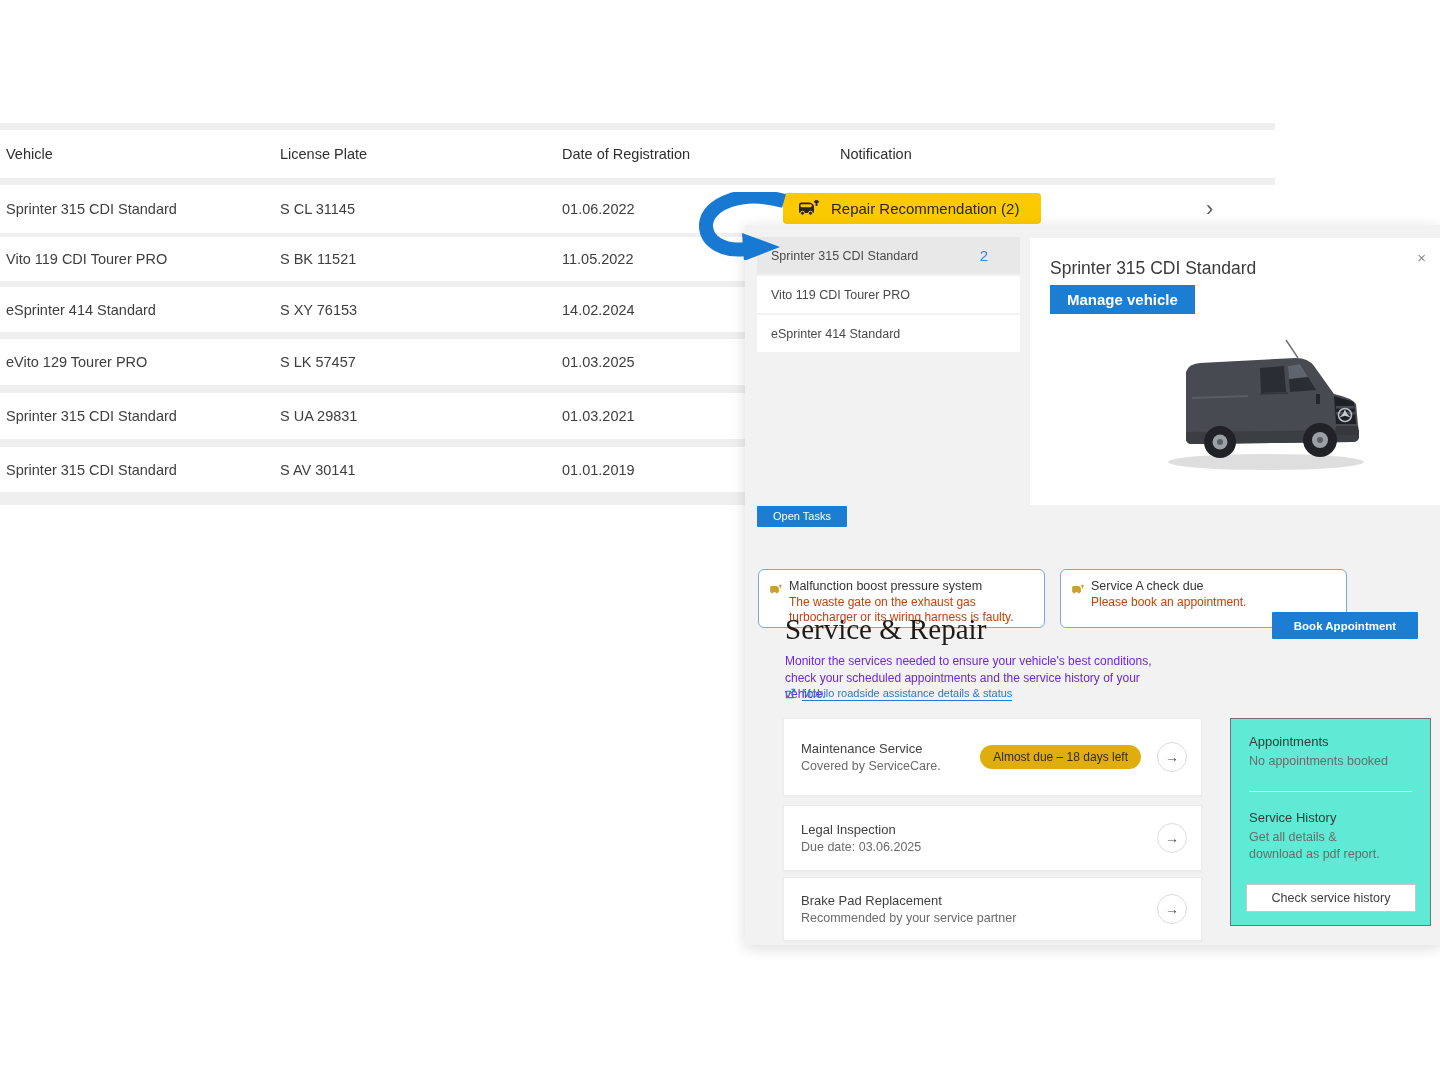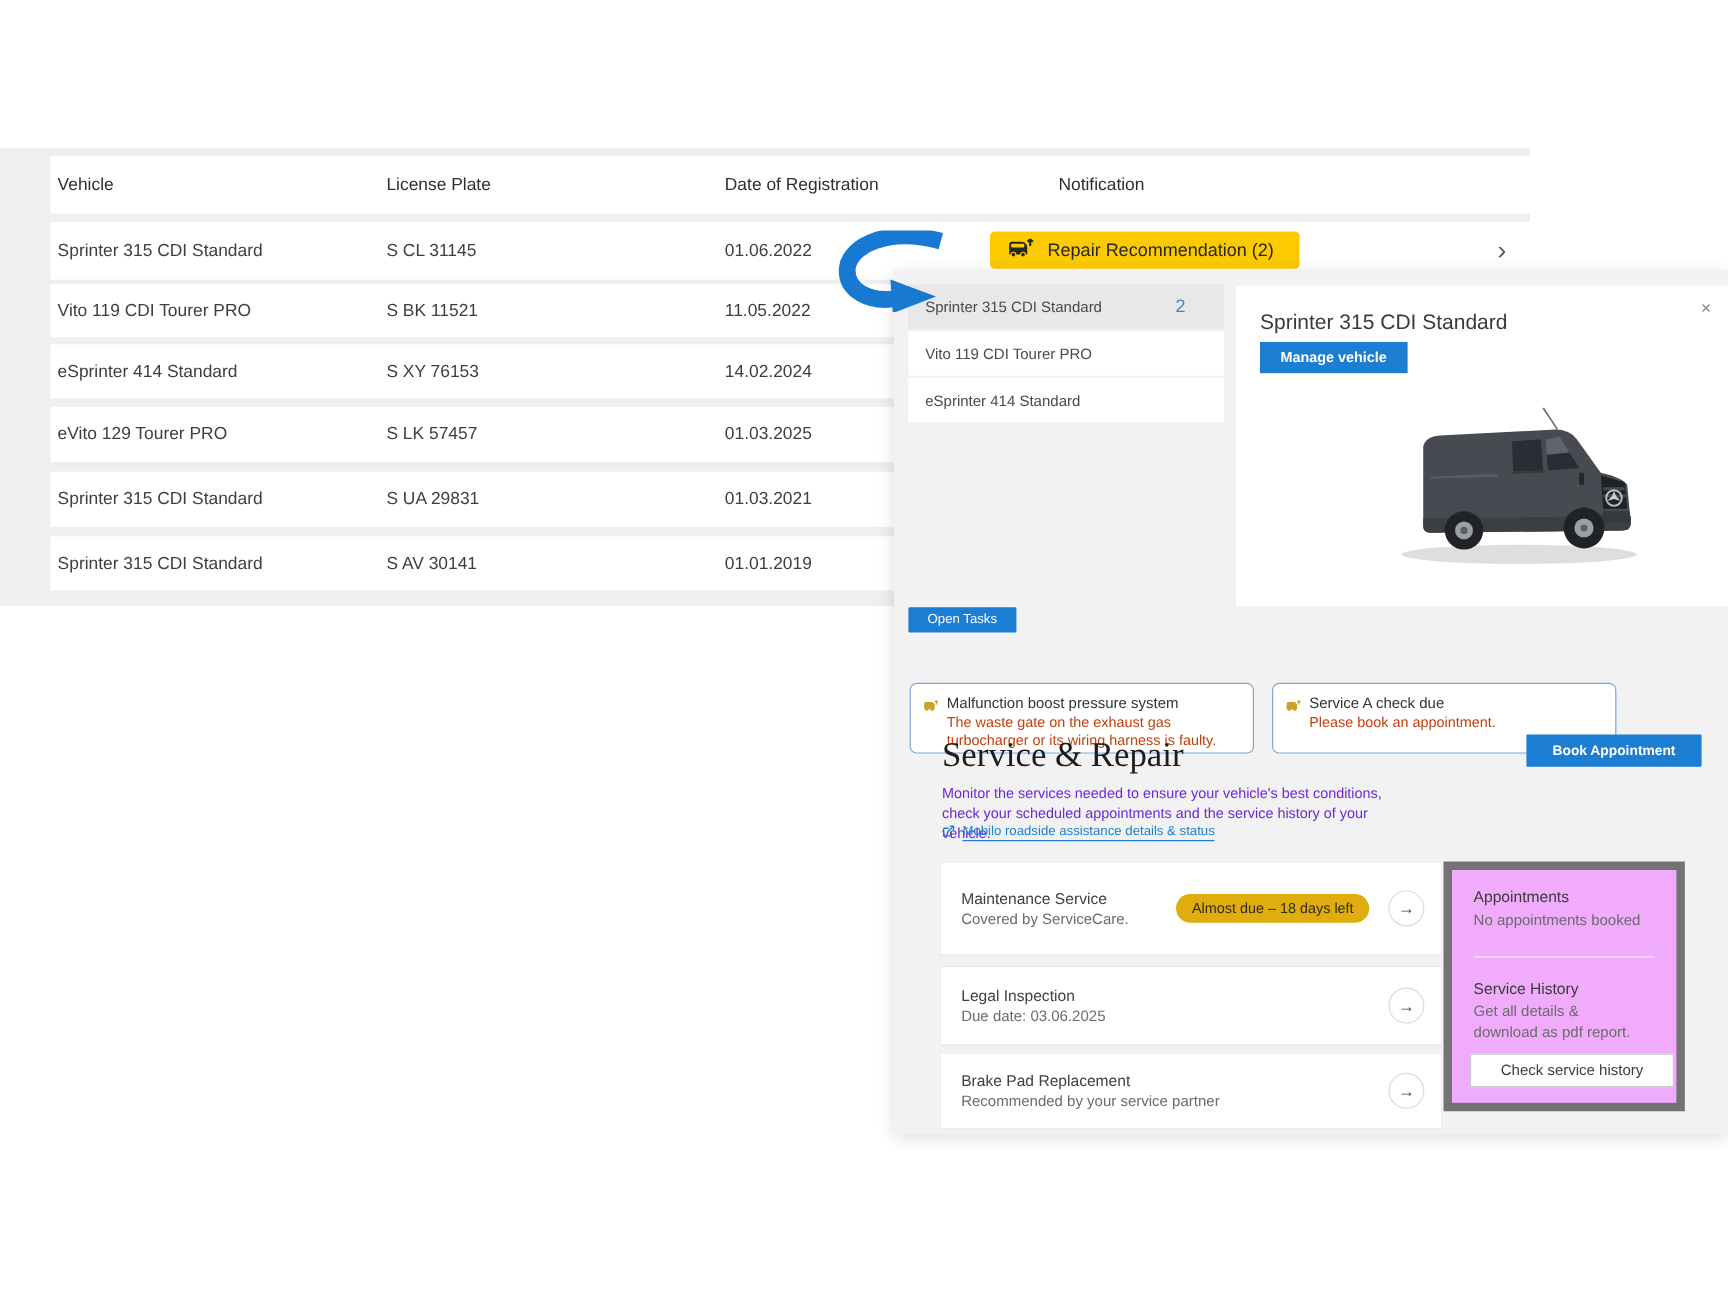--- a/index.html
+++ b/index.html
@@ -2,21 +2,21 @@
 <html><head>
 <meta charset="utf-8">
 <style>
   * { margin:0; padding:0; box-sizing:border-box; }
   html,body { background:#fff; }
   body { font-family:"Liberation Sans", sans-serif; }
   #screen { position:relative; width:1440px; height:1080px; background:#fff; overflow:hidden; }
 
   
   .table-wrap { position:absolute; left:0; top:123px; width:1275px; height:382px; background:#efefef; }
-  .trow { position:absolute; left:0; width:1275px; background:#fff; display:block;margin-left:42px; }
+  .trow { position:absolute; left:0; width:1275px; background:#fff; display:block; }
   .thead-row { top:7px; height:48px; }
   .cell { position:absolute; top:0; height:100%; display:flex; align-items:center; font-size:14.5px; color:#3e3e3e; }
   .c-vehicle { left:6px; }
   .c-plate   { left:280px; }
   .c-date    { left:562px; }
   .c-notif   { left:840px; }
   .thead-row .cell { color:#2f2f2f; }
 
   .notif-btn { position:absolute; left:783px; top:8px; height:31px; padding:0 22px 0 14px;
     background:#fcca00; border:none; border-radius:4px; display:flex; align-items:center; gap:10px;
@@ -33,21 +33,21 @@
 
   .veh-list { position:absolute; left:12px; top:12px; width:263px; }
   .veh-item { position:relative; height:37px; background:#fff; margin-bottom:2px; display:flex; align-items:center;
     padding:0 14px; font-size:12.5px; color:#4a4a4a; cursor:pointer; }
   .veh-item.selected { background:#e8e8e8; }
   .veh-badge { position:absolute; right:32px; font-size:15px; color:#4285d2; }
 
   .detail-card { position:absolute; left:285px; top:13px; right:0; height:267px; background:#fff; }
   .detail-title { position:absolute; left:20px; top:20px; font-size:17.5px; color:#3a3a3a; }
   .manage-btn { position:absolute; left:20px; top:47px; background:#1b7ed3; color:#fff; border:none;
-    font-family:"Liberation Sans", sans-serif; font-size:12px; font-weight:bold; padding:6px 17px; cursor:pointer; }
+    font-family:"Liberation Sans", sans-serif; font-size:15px; font-weight:bold; padding:6px 17px; cursor:pointer; }
   .close-btn { position:absolute; right:10px; top:8px; background:none; border:none; font-size:15px;
     color:#8a8a8a; cursor:pointer; line-height:1; padding:4px; }
   .van-wrap { position:absolute; left:118px; top:98px; }
 
   .opentasks-tab { position:absolute; left:12px; top:281px; background:#1b7ed3; color:#fff; border:none;
     font-family:"Liberation Sans", sans-serif; font-size:11px; padding:4px 16px 5px; cursor:pointer; border-radius:1px; }
 
   .task-card { position:absolute; top:312px; width:287px; height:59px; background:#fff;
     border:1px solid #7aa9d8; border-radius:6px; padding:9px 10px 0 30px; cursor:pointer;margin-top:32px; }
   .task-card .t-icon { position:absolute; left:10px; top:11px; color:#c9a227; }
@@ -73,22 +73,22 @@
   .svc-3 { top:652px; height:64px; }
   .svc-text { position:absolute; left:17px; top:50%; transform:translateY(-50%); }
   .svc-title { font-size:13px; color:#3f3f3f; margin-bottom:3px; }
   .svc-sub   { font-size:12.5px; color:#6b6b6b; }
   .svc-badge { position:absolute; right:60px; top:50%; transform:translateY(-50%); background:#dfae0e;
     color:#322c14; font-size:12px; padding:5px 13px; border-radius:12px; white-space:nowrap; }
   .arrow-circle { position:absolute; right:14px; top:50%; transform:translateY(-50%); width:30px; height:30px;
     border:1px solid #dcdcdc; border-radius:50%; background:#fff; color:#4a4a4a; font-size:14px;
     display:flex; align-items:center; justify-content:center; cursor:pointer; }
 
-  .sidebar { position:absolute; left:458px; top:493px; width:201px; height:208px; background:#f0abfc;
-    border:7px solid #737373; padding:15px 18px; }
+  .sidebar { position:absolute; left:485px; top:493px; width:201px; height:208px; background:#5eead4;
+    border:1px solid #737373; padding:15px 18px; }
   .sb-title { font-size:13px; color:#3a3a3a; margin-bottom:4px; }
   .sb-text  { font-size:12.5px; color:#6b6b6b; line-height:1.3; }
   .sb-div { border:none; border-top:1px solid #ebebeb; margin:22px 0 18px; }
   .sb-text-narrow { width:135px; }
   .sb-btn { position:absolute; left:15px; bottom:13px; width:170px; height:28px; background:#fff;
     border:1px solid #c9c9c9; font-family:"Liberation Sans", sans-serif; font-size:12.5px; color:#3c3c3c; cursor:pointer; }
 </style>
 </head>
 <body>
 

